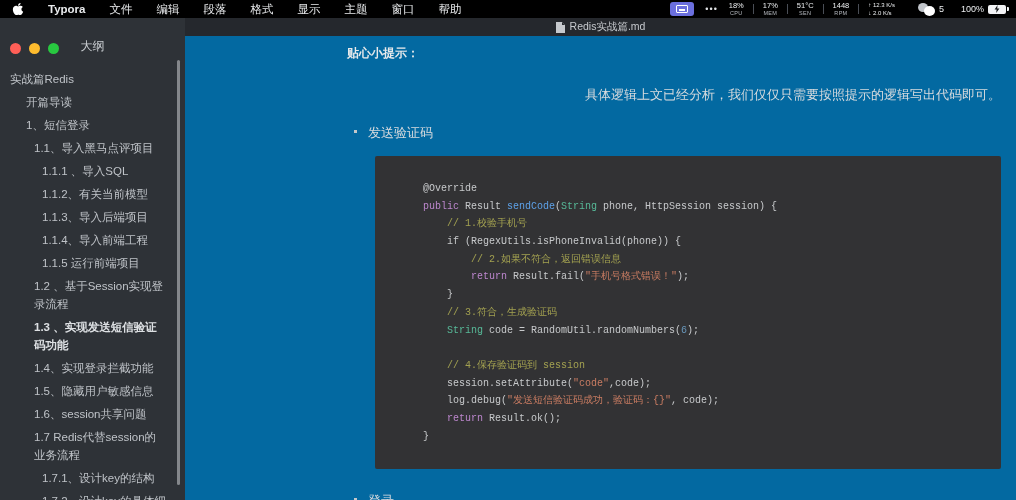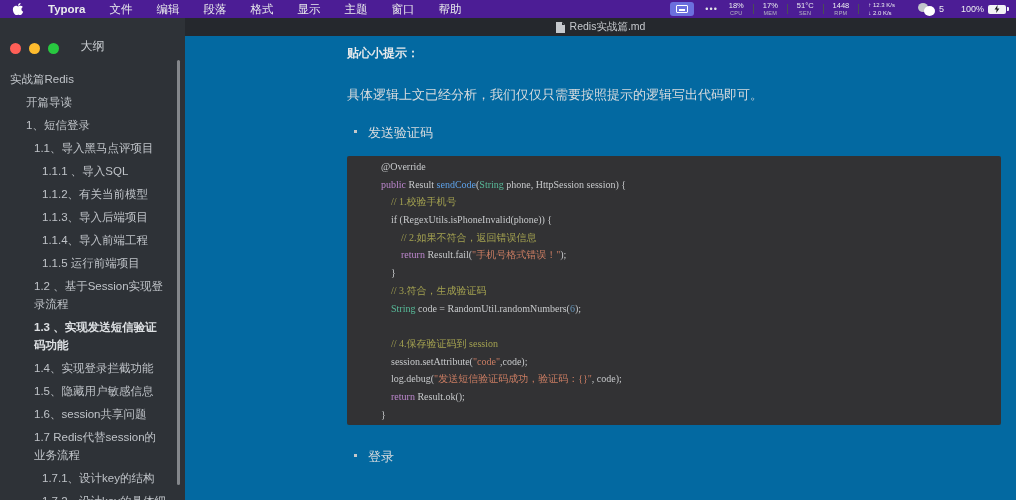--- a/index.html
+++ b/index.html
@@ -1,21 +1,21 @@
 <!DOCTYPE html>
 <html><head>
 <meta charset="utf-8">
 <style>
   * { margin:0; padding:0; box-sizing:border-box; }
   html,body { width:1016px; height:500px; overflow:hidden; background:#1c1e22;
               font-family:"Liberation Sans","DejaVu Sans",sans-serif; }
 
   
   .menubar { position:absolute; top:0; left:0; width:1016px; height:18px;
-             background:#4c1d95; display:flex; align-items:center;
+             background:#000000; display:flex; align-items:center;
              color:#e8eaec; font-size:11.5px; }
   .menubar-left { display:flex; align-items:center; gap:24px; padding-left:12px; }
   .apple-logo { width:12px; height:14px; display:flex; align-items:center; }
   .app-name { font-weight:bold; }
   .menu-item { cursor:default; }
   .menubar-right { margin-left:auto; display:flex; align-items:center; gap:9px; padding-right:10px; }
   .screen-btn { width:24px; height:14px; background:#6b6fde; border-radius:3px;
                 display:flex; align-items:center; justify-content:center; }
   .screen-glyph { width:12px; height:8px; border:1px solid #fff; border-radius:1px; position:relative; }
   .screen-glyph::after { content:""; position:absolute; left:2px; bottom:1px; width:6px; height:2px; background:#fff; }
@@ -55,25 +55,25 @@
   .outline-item.active { font-weight:bold; color:#dde0e3; }
   .sidebar-scrollbar { position:absolute; right:5px; top:42px; width:3px; height:425px;
                        background:#84878b; border-radius:2px; }
 
   
   .main { flex:1; background:#0369a1; position:relative; overflow:hidden; }
   .titlebar { height:18px; background:#25282d; display:flex; align-items:center; justify-content:center; gap:5px; }
   .doc-title { font-size:10.5px; color:#c6c9cd; }
   .editor { padding:0 15px 0 162px; }
   .tip-heading { margin-top:9px; font-size:12px; font-weight:bold; color:#e7e9eb; }
-  .paragraph { margin-top:24px; font-size:13px; color:#d8dbde; }
+  .paragraph { margin-top:24px; font-size:13px; color:#d8dbde;text-align:right; }
   .bullet-item { margin-top:20px; position:relative; padding-left:21px; font-size:13px; color:#d8dbde; }
   .bullet-item::before { content:""; position:absolute; left:7px; top:6px; width:3px; height:3px; background:#c4c7ca; }
-  .code-block { margin-top:14px; background:#323234; border-radius:2px; padding:2px 24px;
-                font-family:Liberation Serif, serif; font-size:10px; }
+  .code-block { margin-top:14px; background:#323234; border-radius:2px; padding:24px 24px;
+                font-family:Liberation Mono, monospace; font-size:10px;margin-left:28px; }
   .code-line { white-space:pre; line-height:17.7px; height:17.7px; }
   .tok-def  { color:#c7c9cb; }
   .tok-kw   { color:#bd87ce; }
   .tok-fn   { color:#5da1e8; }
   .tok-type { color:#57b998; }
   .tok-str  { color:#c97c62; }
   .tok-com  { color:#a3a150; }
   .tok-num  { color:#6897bb; }
   .bullet-login { margin-top:23px; }
 </style>

